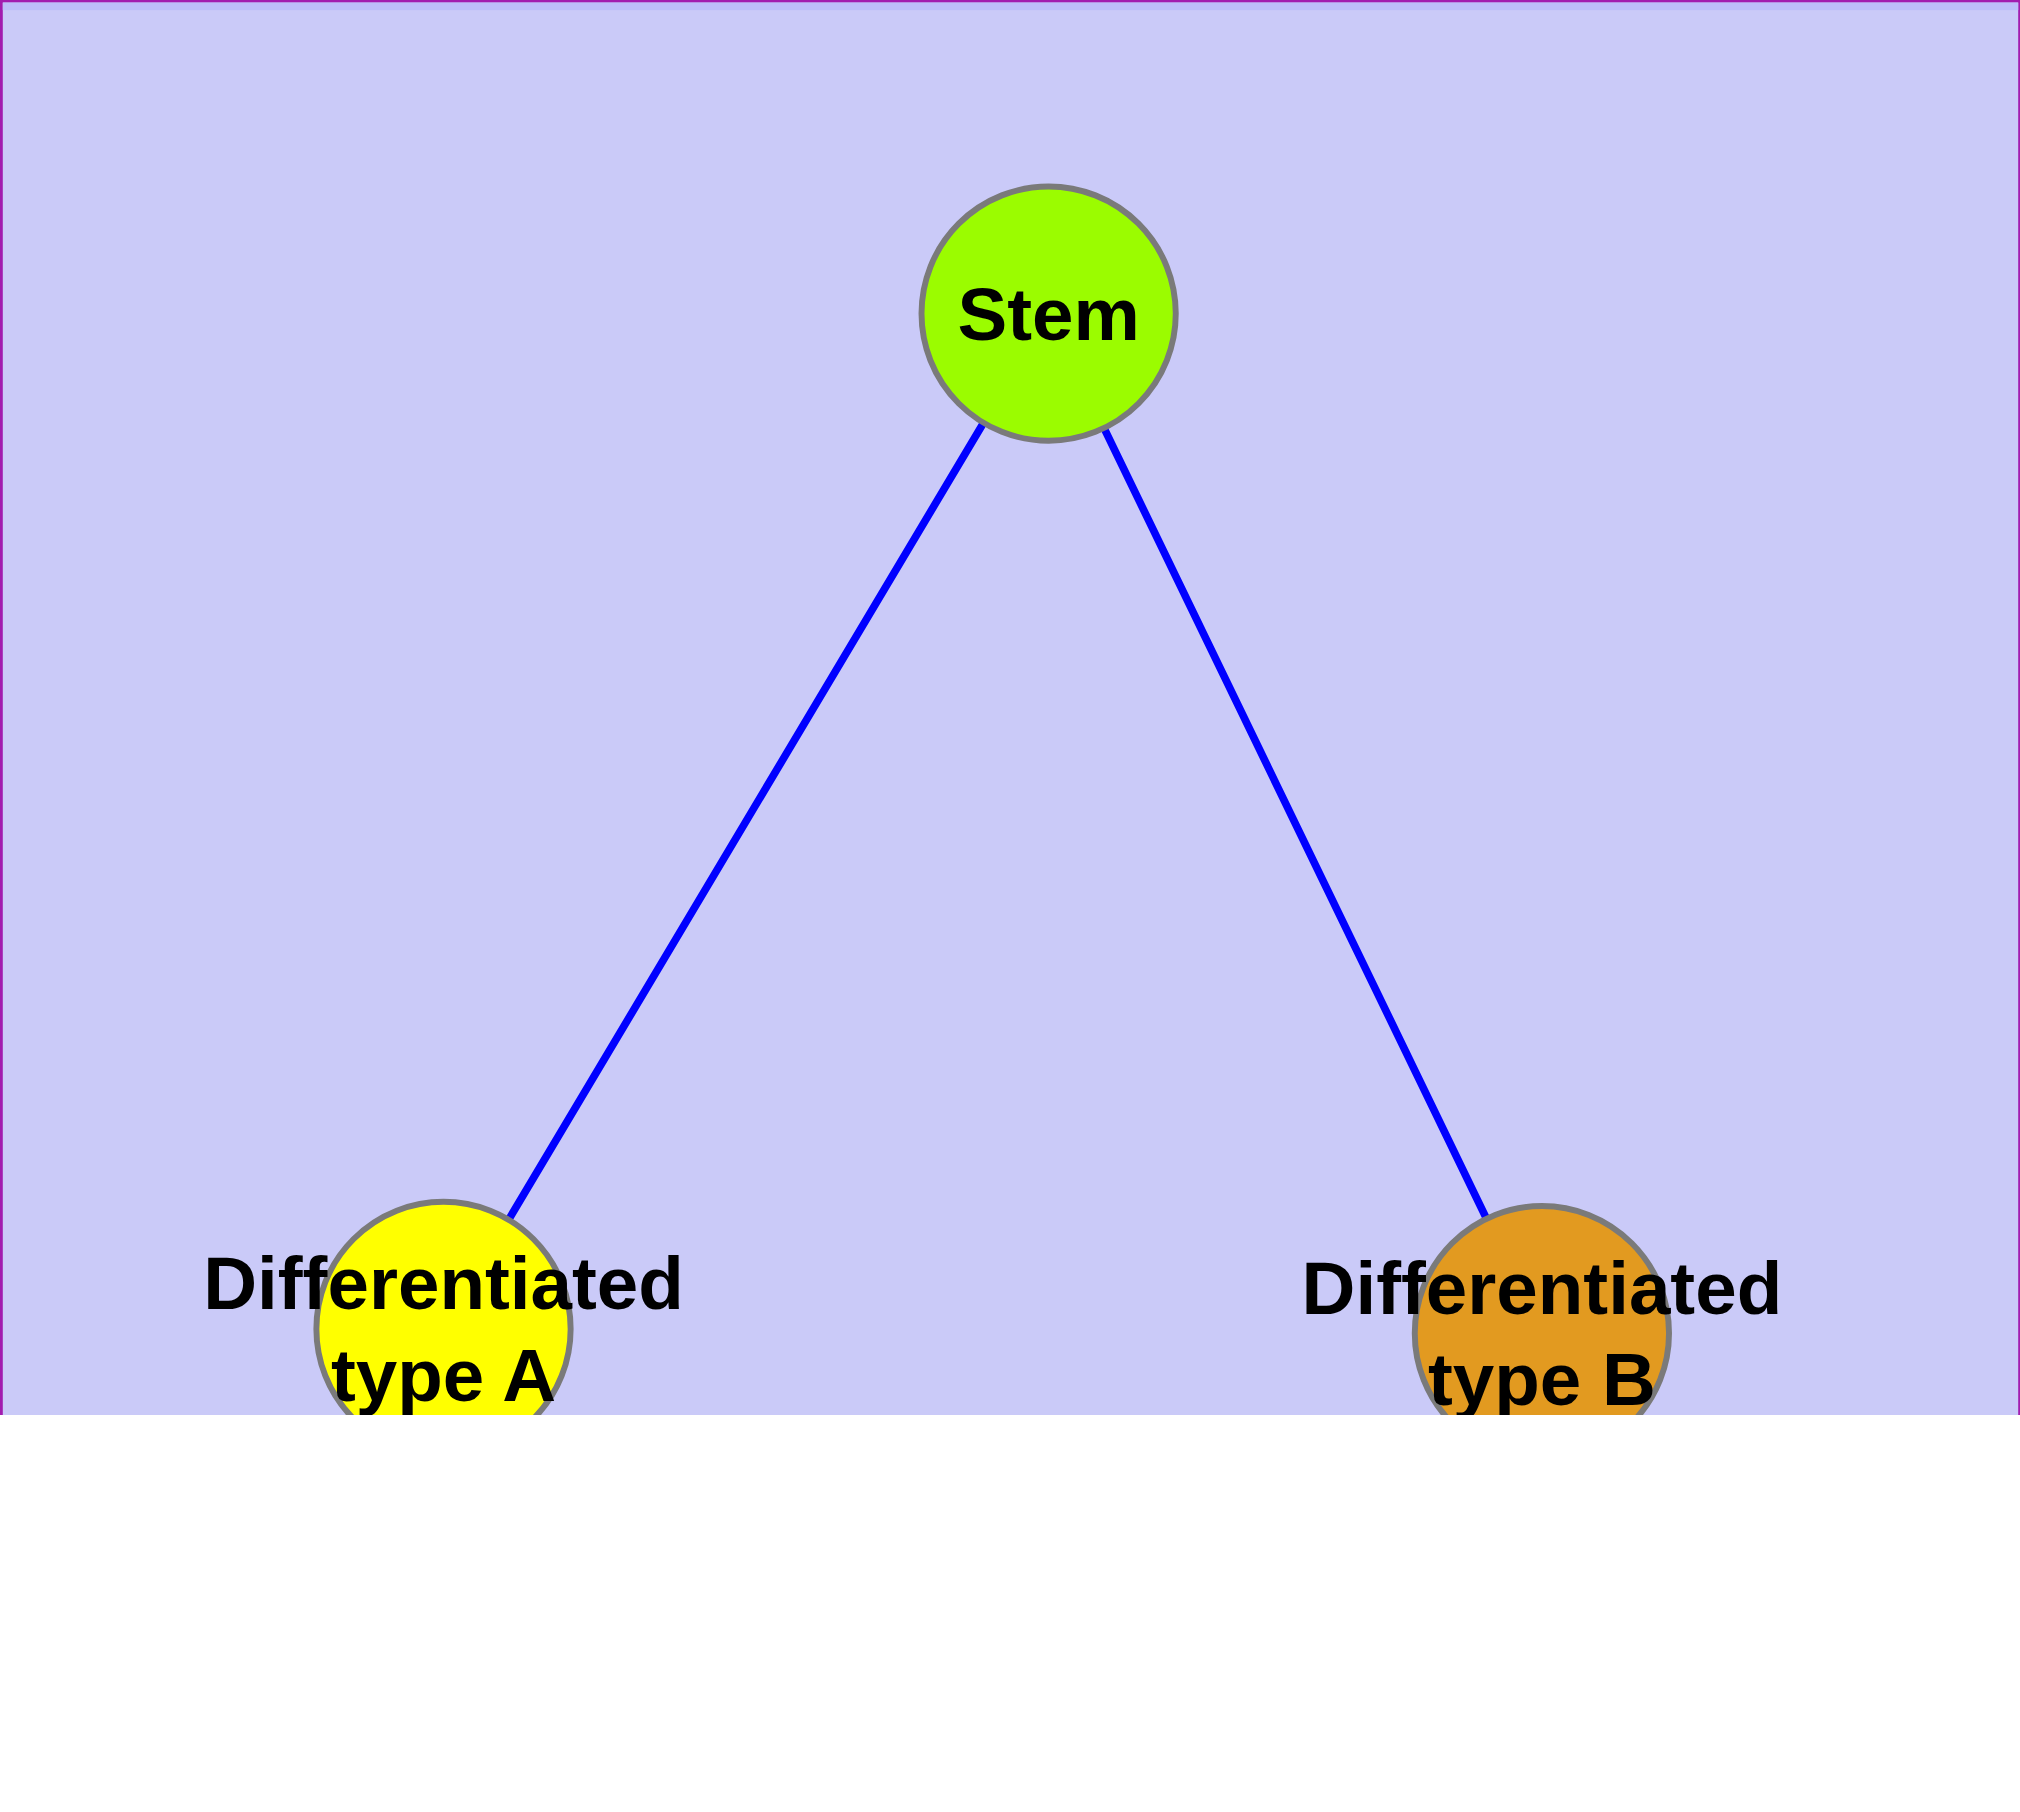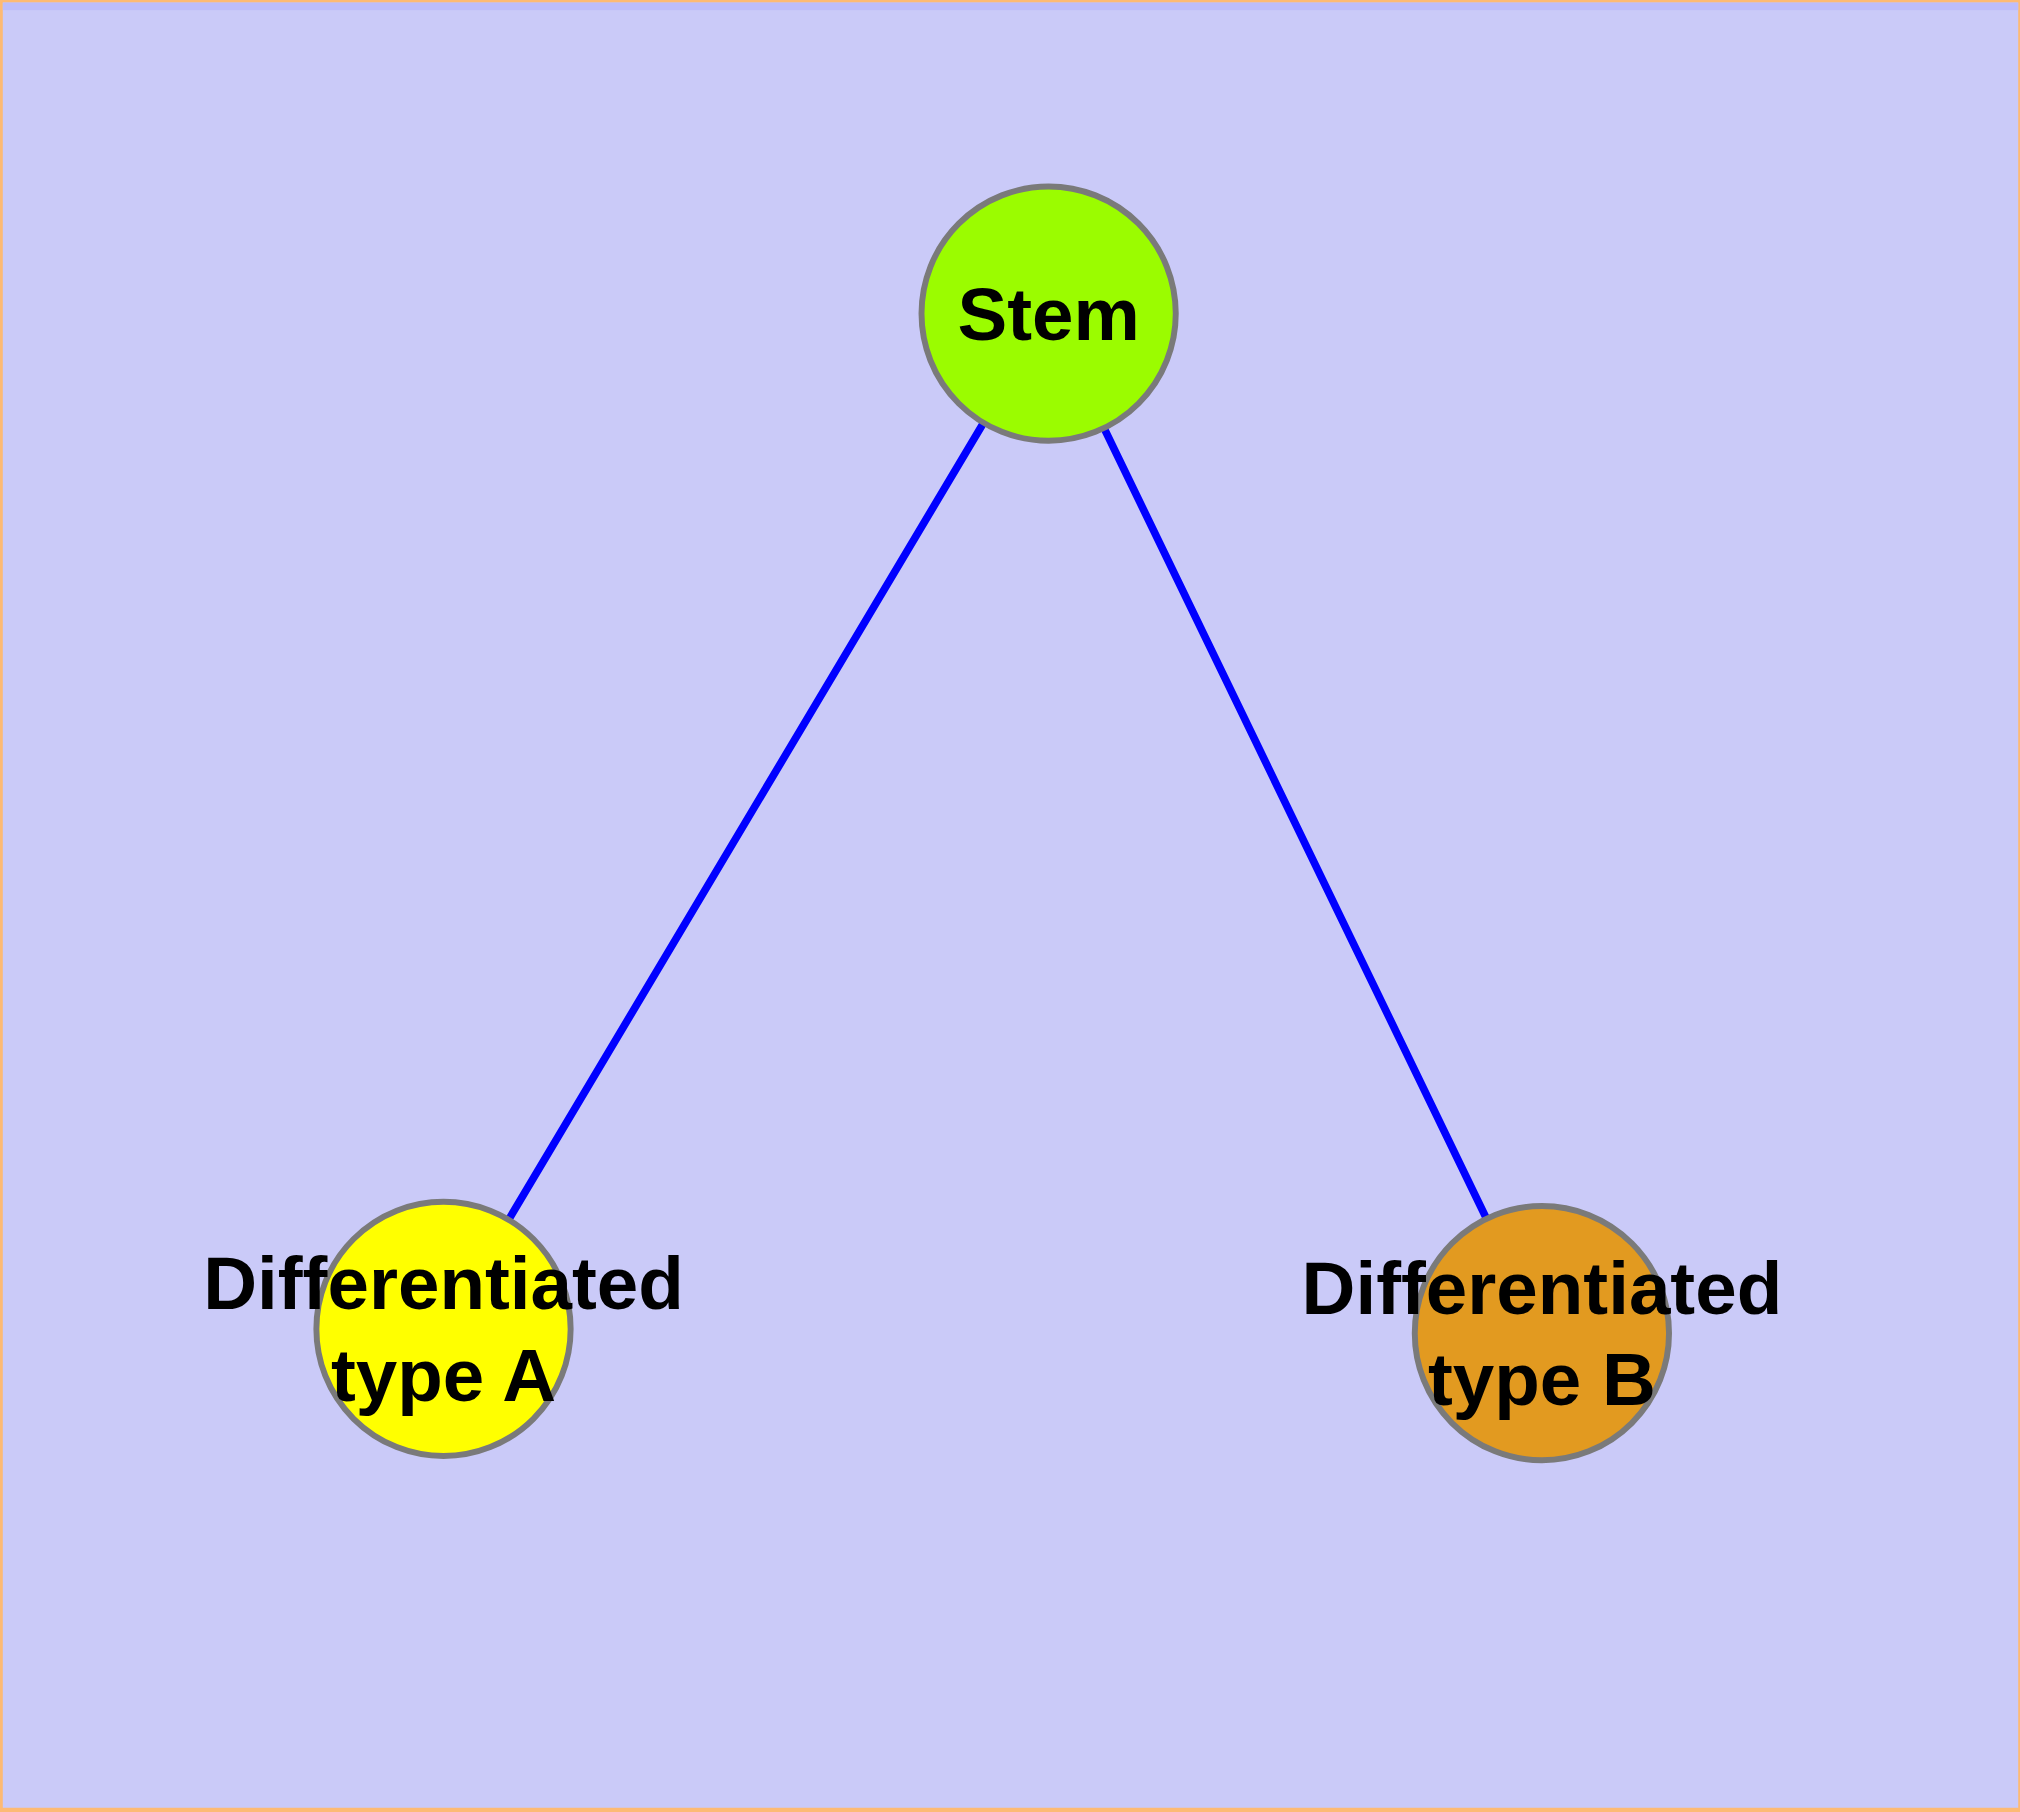--- a/index.html
+++ b/index.html
@@ -5,22 +5,22 @@
 <style>
   html, body {
     margin: 0;
     padding: 0;
     background: #ffffff;
     font-family: "Liberation Sans", sans-serif;
   }
   .stage {
     position: relative;
     width: 2021px;
-    height: 1812px;
-    background: #fdba74;
+    height: 1415px;
+    background: #a21caf;
     overflow: hidden;
   }
   svg.graph {
     position: absolute;
     top: 0;
     left: 0;
     display: block;
   }
   .edge {
     stroke-width: 9;

